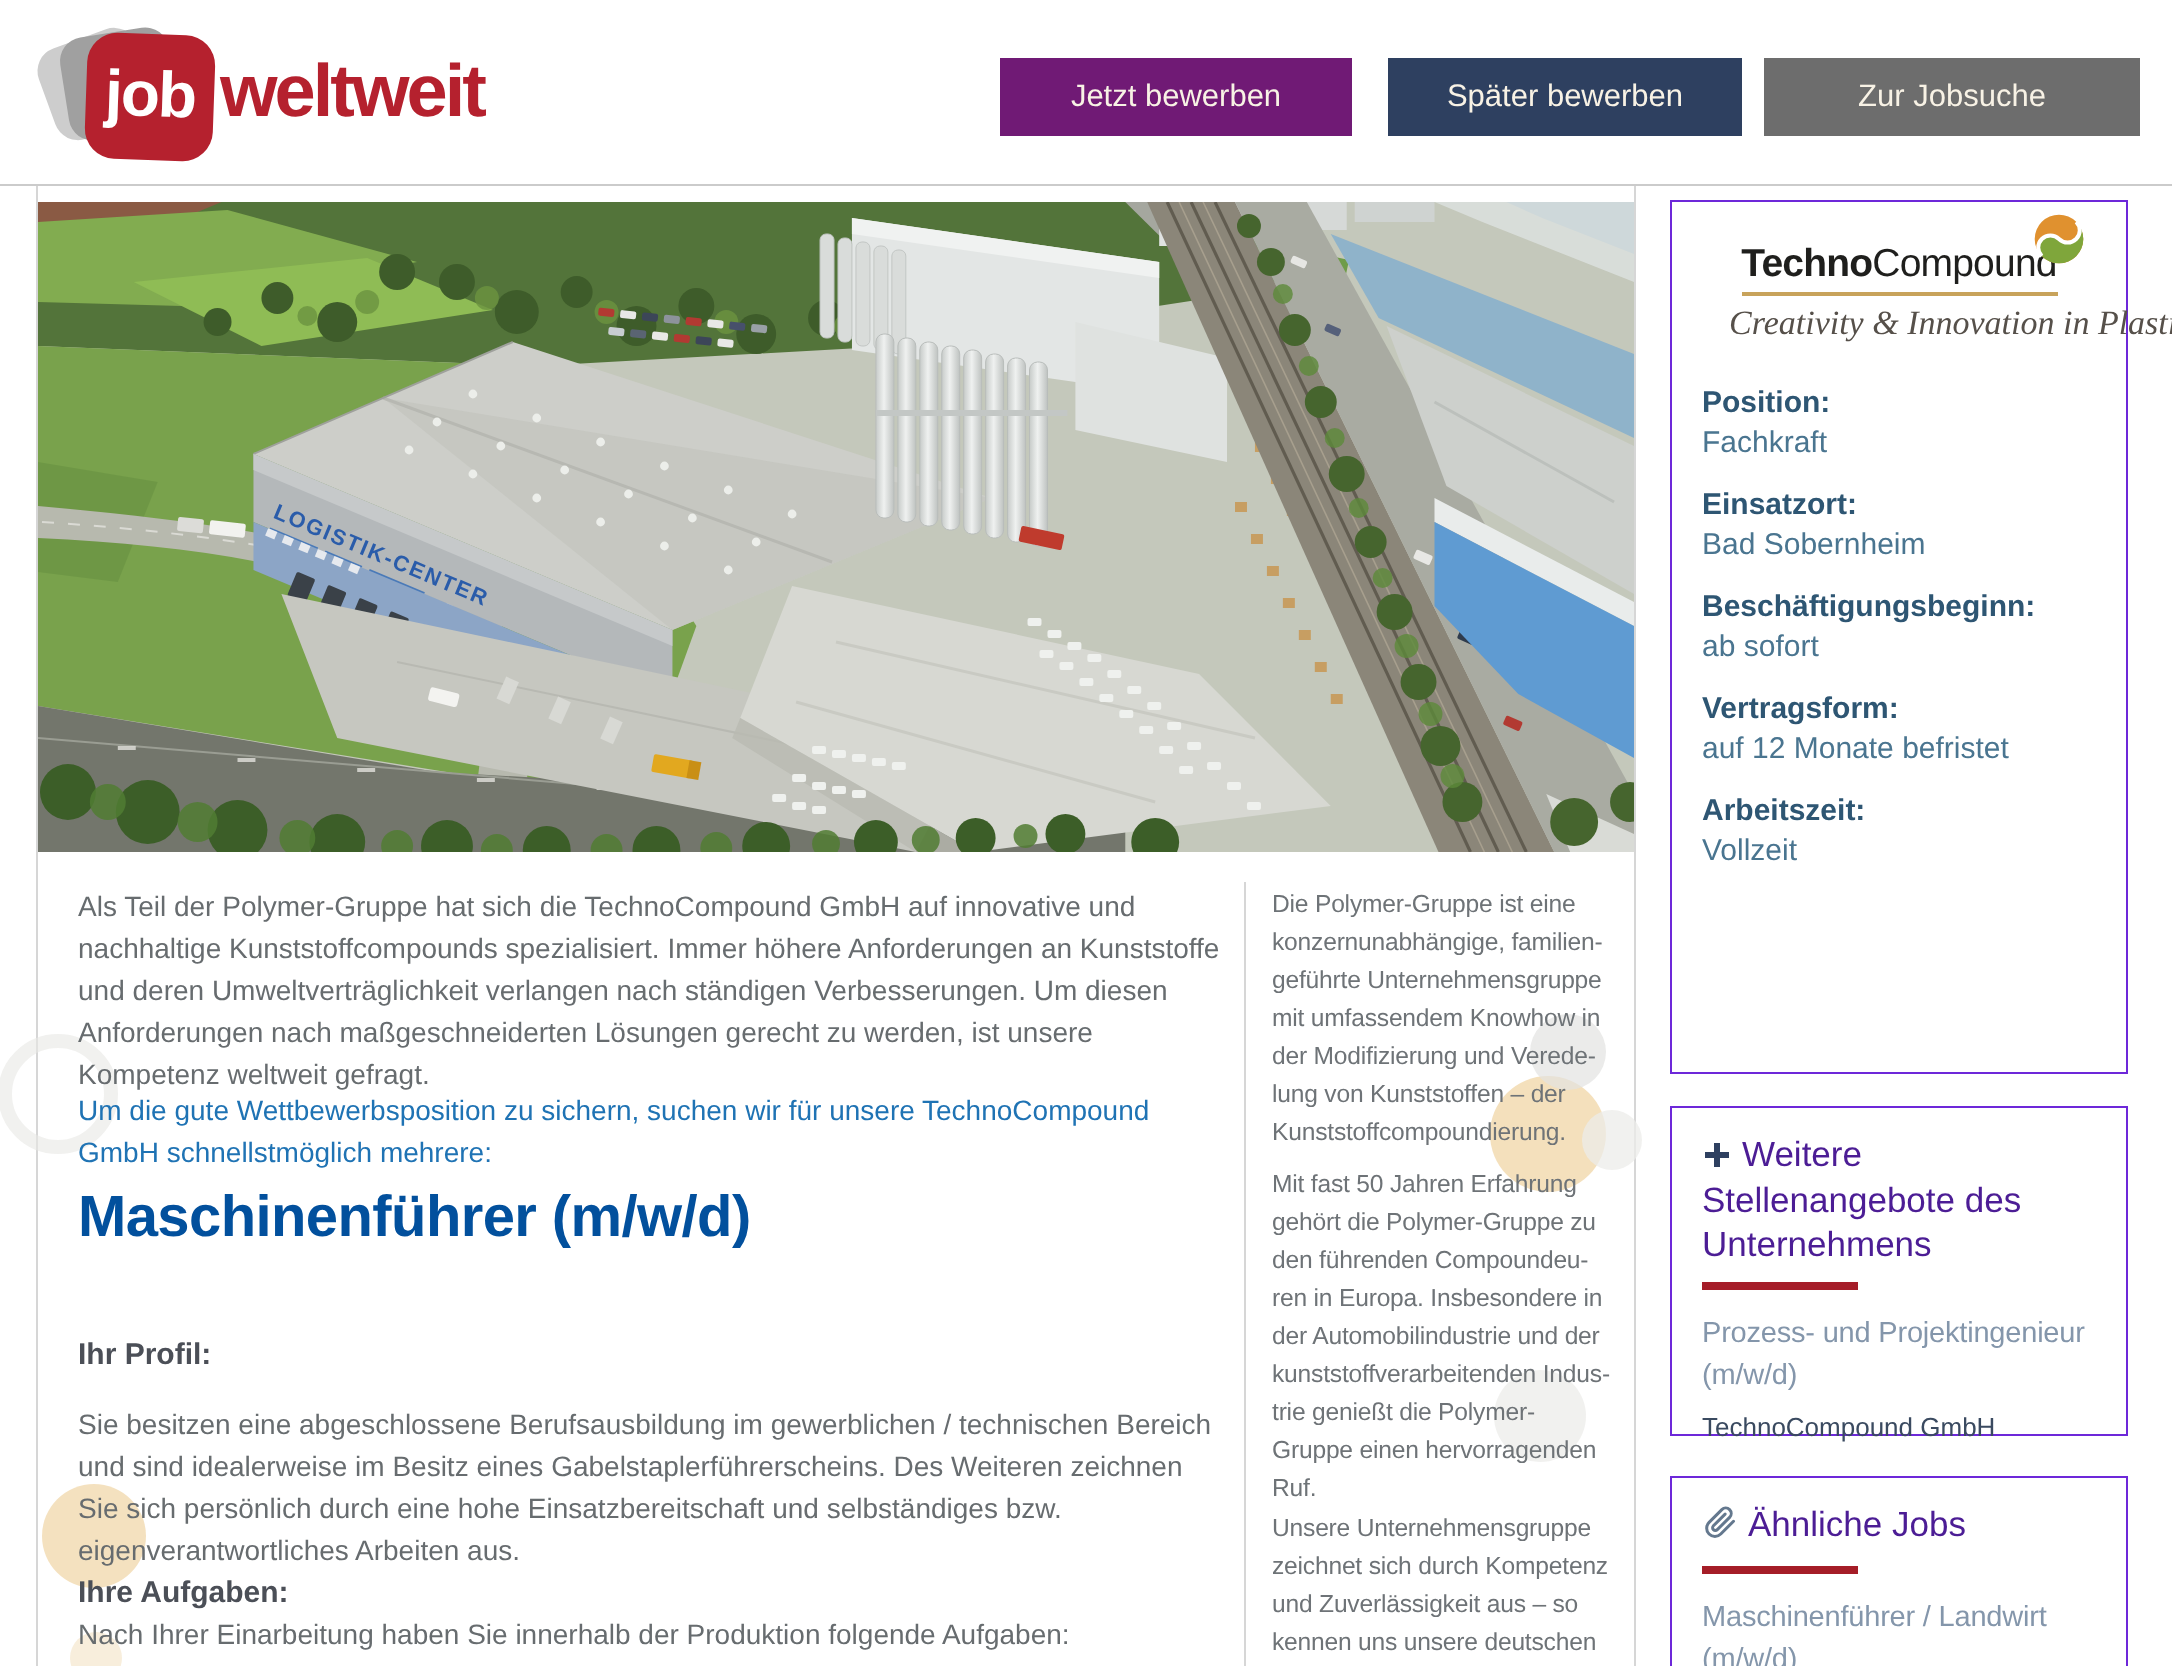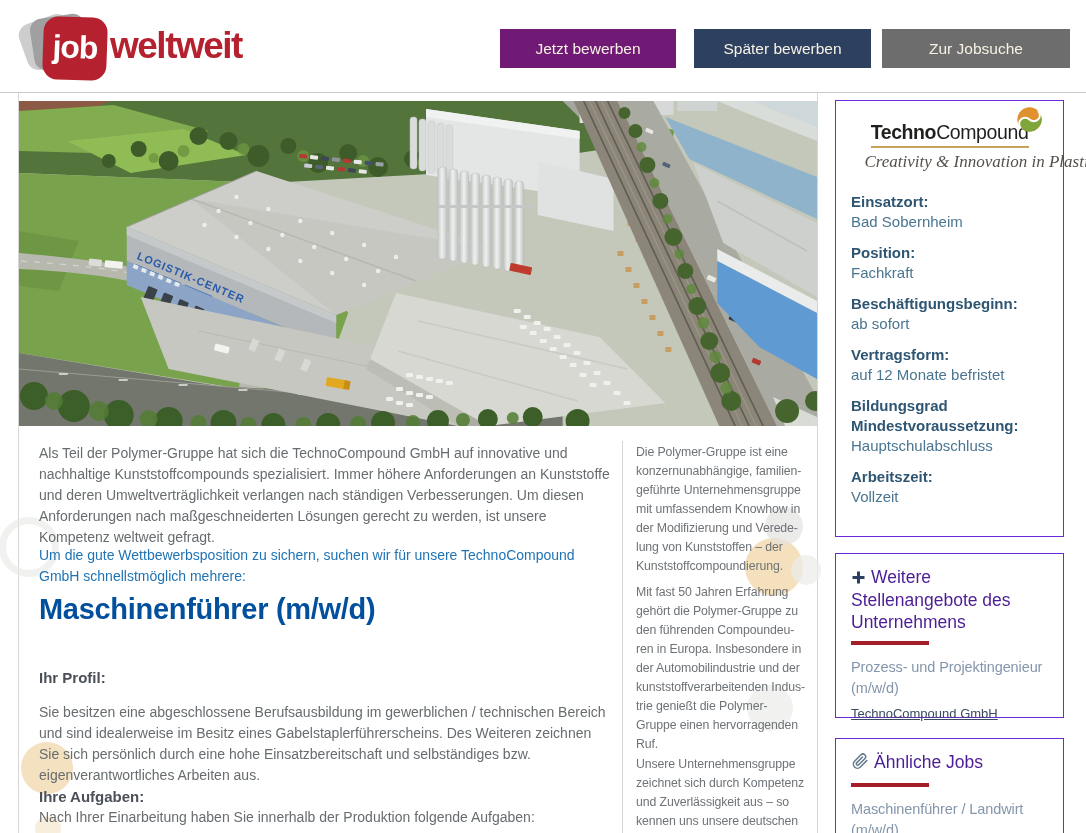--- a/index.html
+++ b/index.html
@@ -58,21 +58,21 @@
   .tcrule{height:2px;background:#c8a35b;margin:2px 6px 4px;}
   .tctag{font-family:"Liberation Serif","DejaVu Serif",serif;font-style:italic;font-size:17px;color:#56504a;text-align:center;white-space:nowrap;}
   .tcmark{position:absolute;right:-8px;top:-15px;width:27px;height:27px;}
   .detail{margin-bottom:11px;font-size:15px;line-height:20px;}
   .dlabel{font-weight:700;color:#2e5673;}
   .dvalue{color:#4a7590;}
   .cardhead{margin:0;font-size:17.5px;line-height:1.22;font-weight:400;color:#4c1d95;}
   .cardhead .icon{display:inline-block;vertical-align:-2px;margin-right:5px;}
   .redline{width:78px;height:4px;background:#a51d28;margin:8px 0 12px;}
   .joblink{font-size:14.5px;line-height:1.45;color:#8496ab;cursor:pointer;letter-spacing:-.1px;}
-  .jobcompany{font-size:13px;color:#3a4a60;margin-top:7px;text-decoration:underline;}
+  .jobcompany{font-size:13px;color:#3a4a60;margin-top:7px;}
 </style>
 </head>
 <body>
 
 <div class="header">
   <div class="logo">
     <span class="sq sq1"></span>
     <span class="sq sq2"></span>
     <span class="sq sqred">
         <span>job</span>
@@ -456,38 +456,34 @@
     <div class="tctag">Creativity &amp; Innovation in Plastics</div>
     <svg class="tcmark" viewBox="0 0 30 30">
       <g transform="rotate(45 15 15)">
         <circle cx="15" cy="15" r="13.5" fill="#e0912f"></circle>
         <path d="M15 1.5 a13.5 13.5 0 0 1 0 27 a6.75 6.75 0 0 1 0-13.5 a6.75 6.75 0 0 0 0-13.5 z" fill="#7fa63b"></path>
         <path d="M15 1.5 a6.75 6.75 0 0 1 0 13.5 a6.75 6.75 0 0 0 0 13.5" stroke="#fff" stroke-width="2.2" fill="none"></path>
       </g>
     </svg>
   </div>
   <div class="detail">
+    <div class="dlabel">Position:</div>
+    <div class="dvalue">Fachkraft</div>
+  </div>
+  <div class="detail">
     <div class="dlabel">Einsatzort:</div>
     <div class="dvalue">Bad Sobernheim</div>
-  </div>
-  <div class="detail">
-    <div class="dlabel">Position:</div>
-    <div class="dvalue">Fachkraft</div>
   </div>
   <div class="detail">
     <div class="dlabel">Beschäftigungsbeginn:</div>
     <div class="dvalue">ab sofort</div>
   </div>
   <div class="detail">
     <div class="dlabel">Vertragsform:</div>
     <div class="dvalue">auf 12 Monate befristet</div>
-  </div>
-  <div class="detail">
-    <div class="dlabel">Bildungsgrad Mindestvoraussetzung:</div>
-    <div class="dvalue">Hauptschulabschluss</div>
   </div>
   <div class="detail">
     <div class="dlabel">Arbeitszeit:</div>
     <div class="dvalue">Vollzeit</div>
   </div>
 </section>
 
 <section class="card card2">
   <h3 class="cardhead"><span class="icon"><svg width="15" height="15" viewBox="0 0 20 20">
           <path d="M8 2h4v6h6v4h-6v6H8v-6H2V8h6z" fill="#2e4060"></path>

